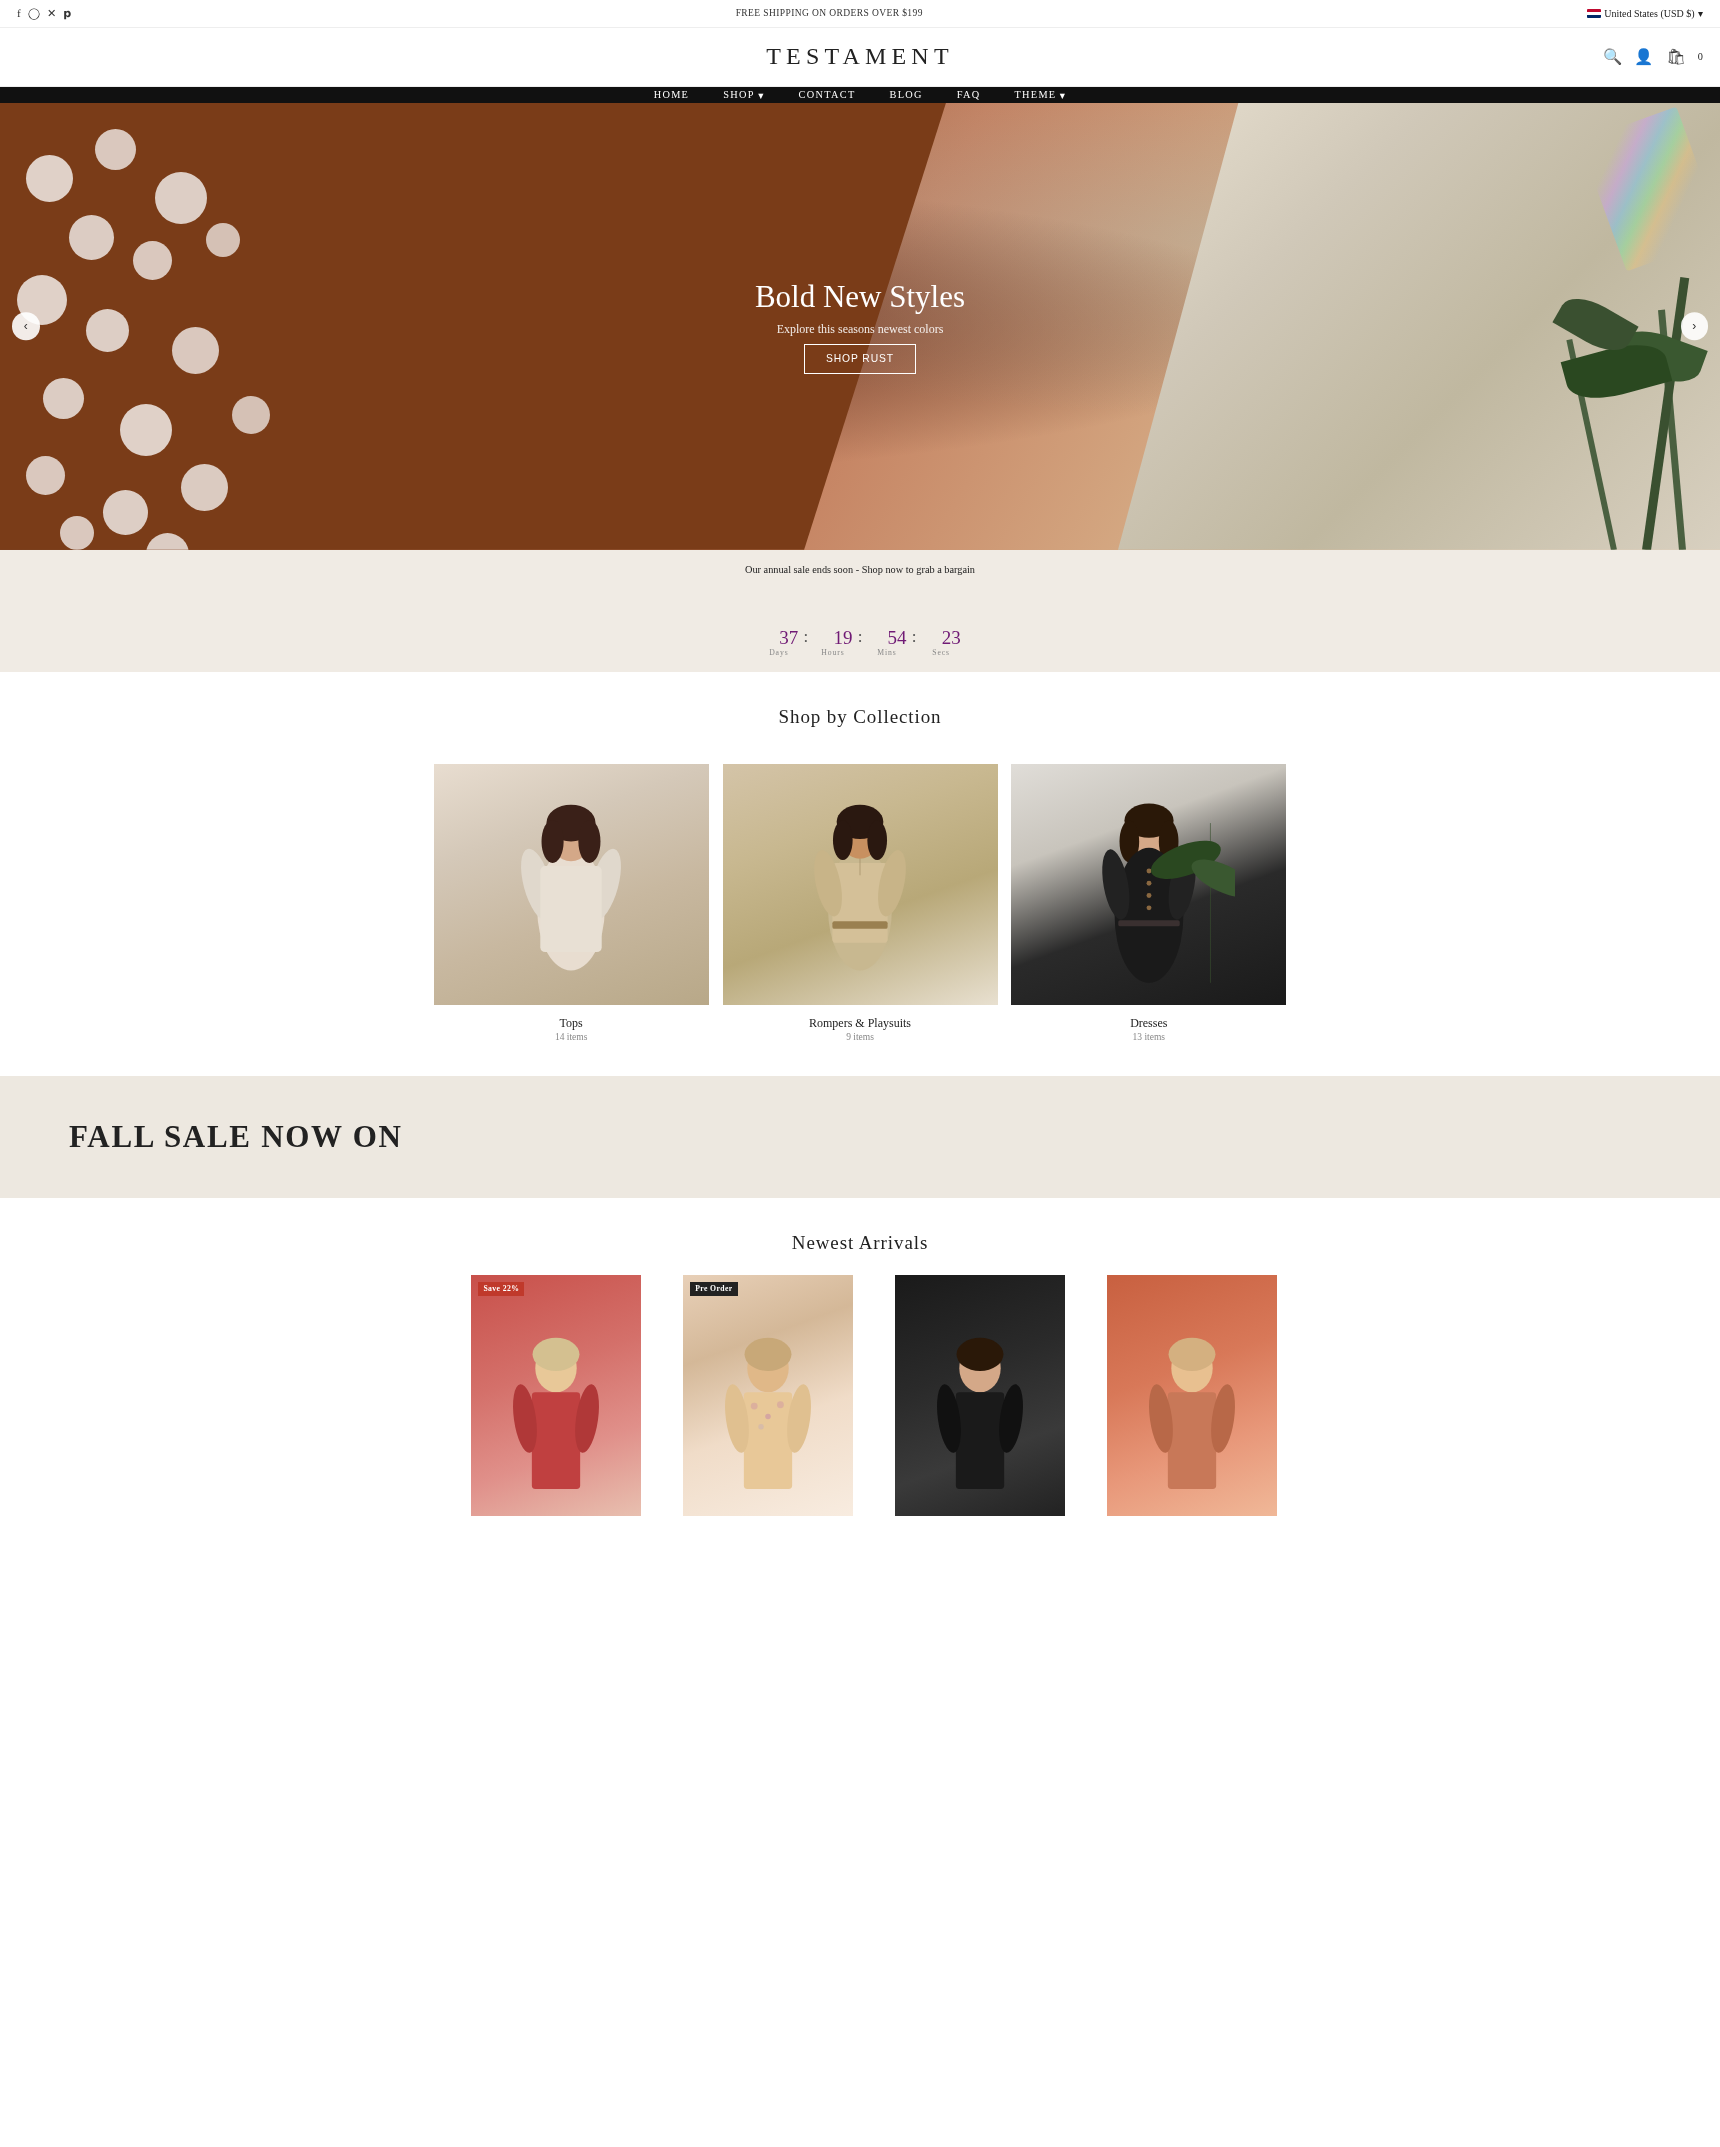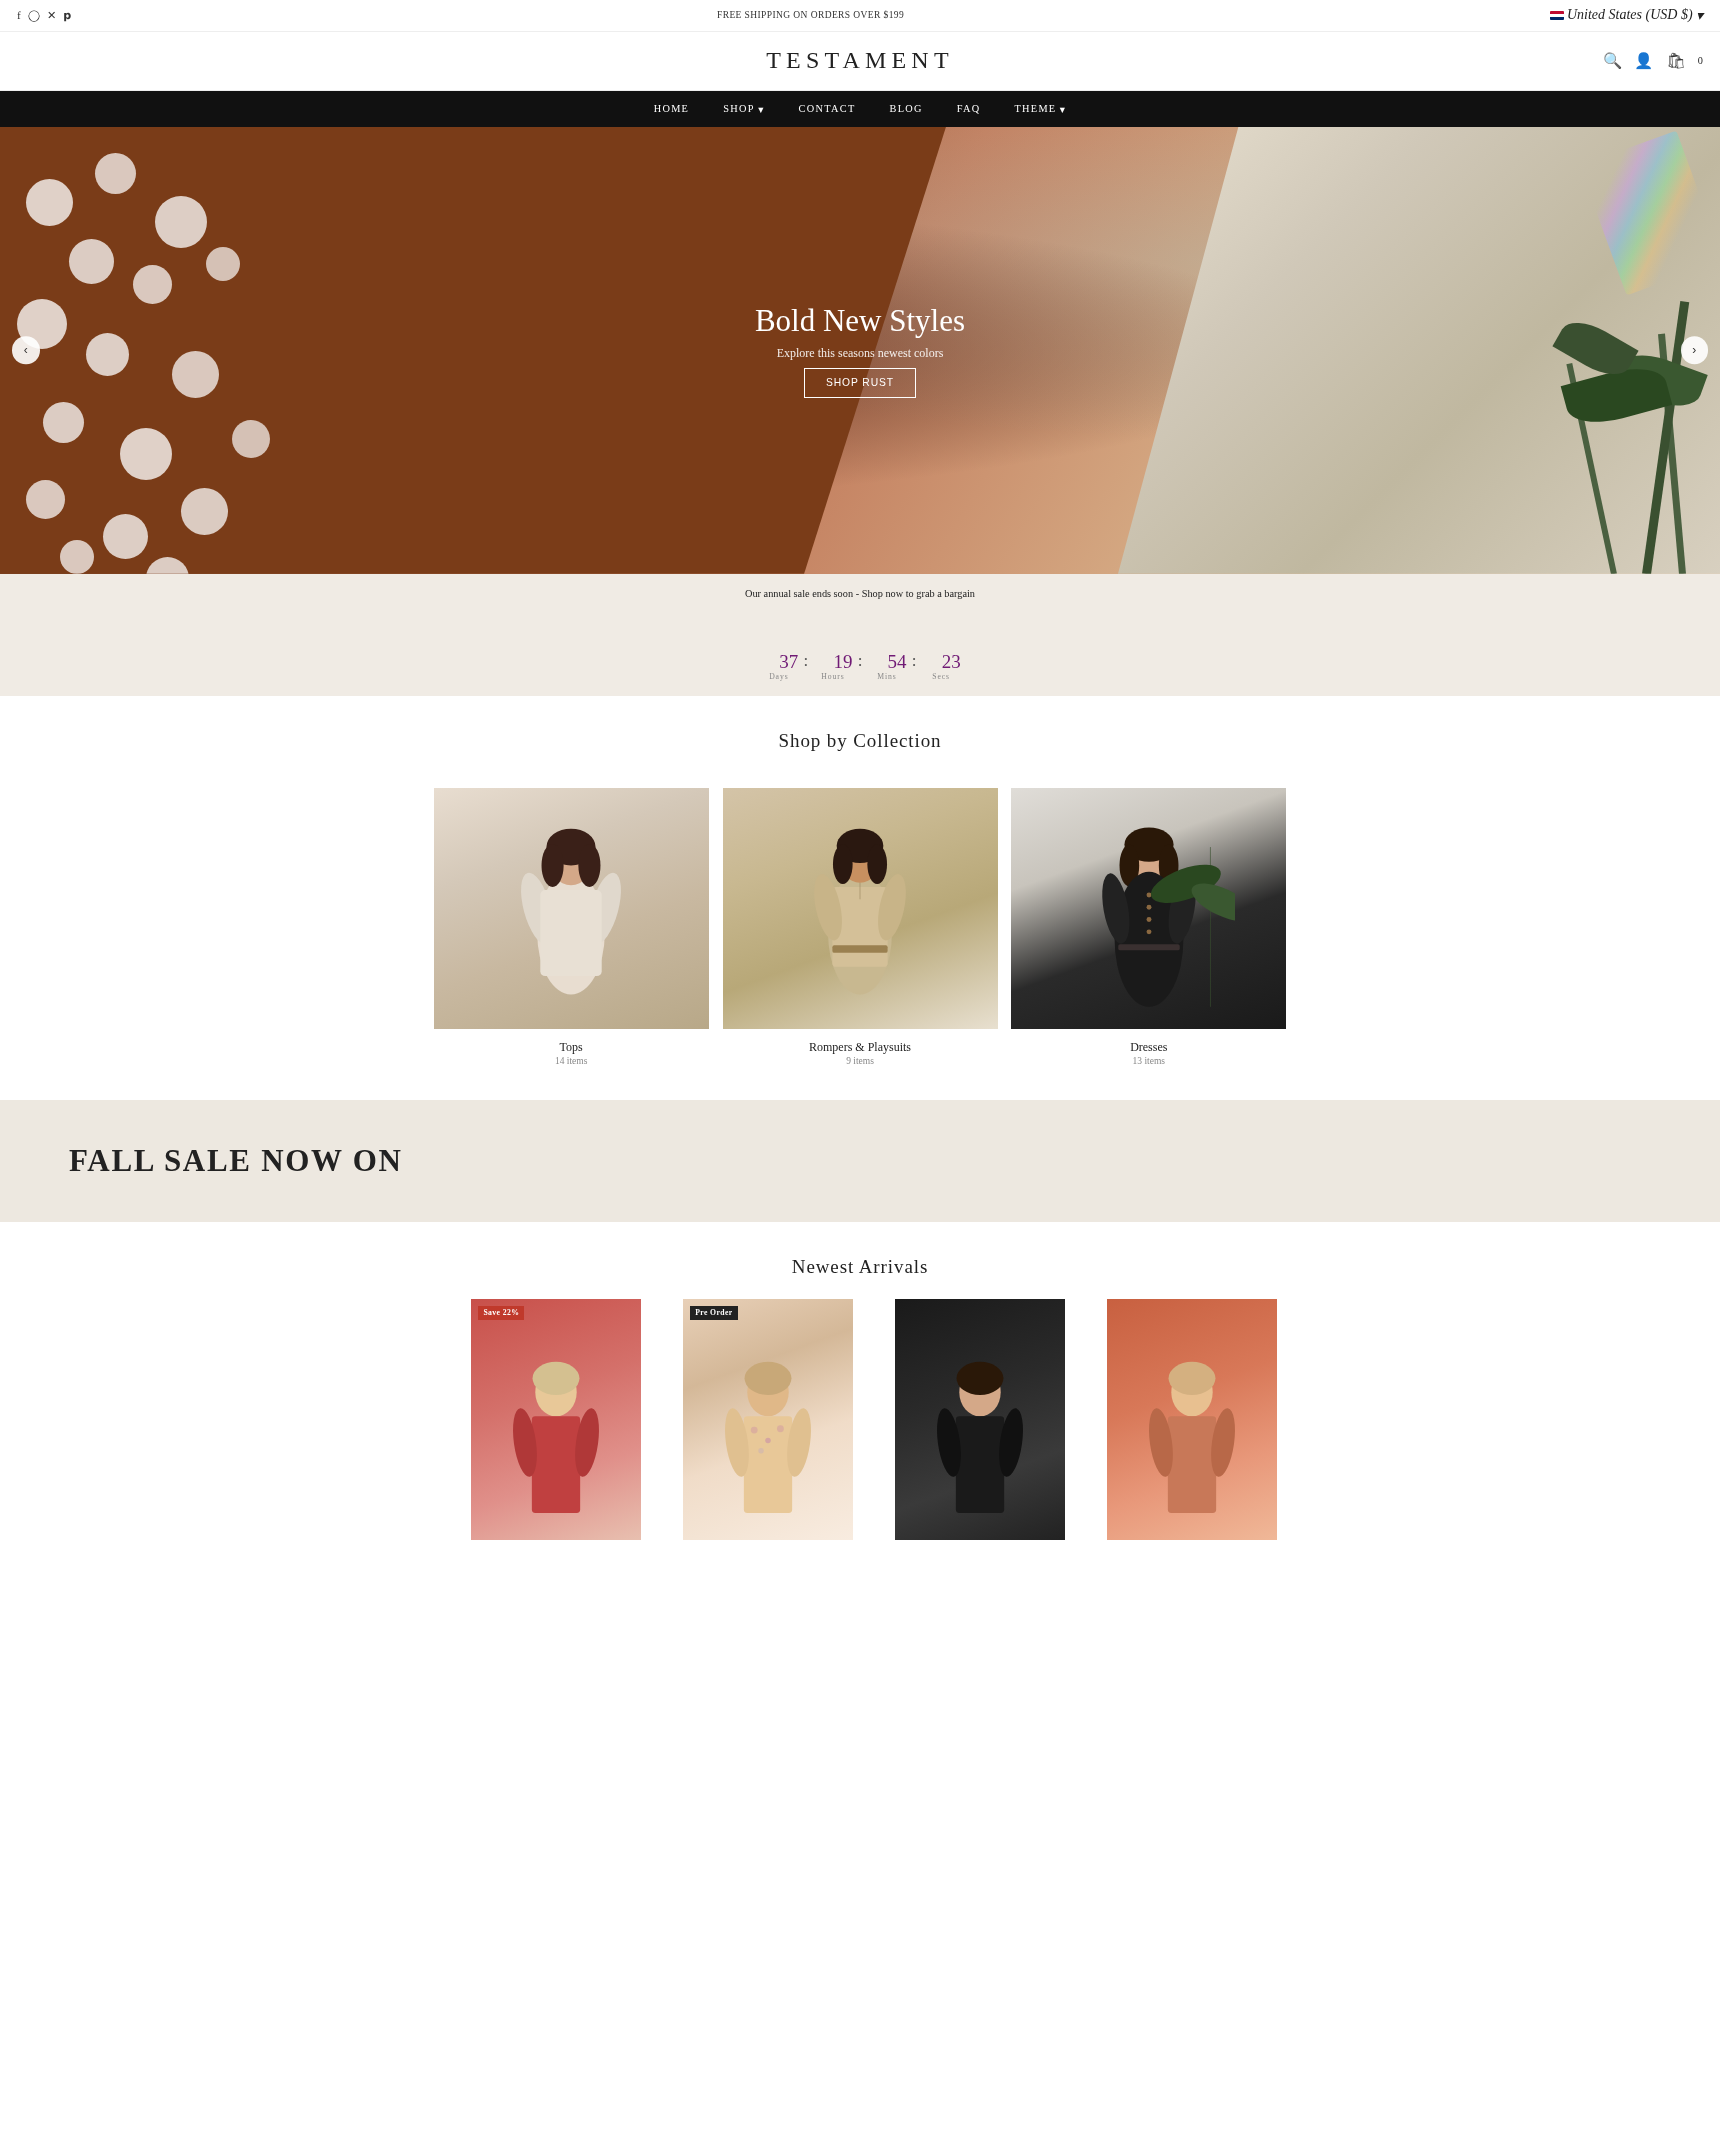--- a/index.html
+++ b/index.html
@@ -10,21 +10,21 @@
       display: flex;
       align-items: center;
       justify-content: space-between;
       padding: 6.9px 17px;
       border-bottom: 0.9px solid #eee;
       font-size: 9.5px;
     }
     .social-icons { display: flex; gap: 6.9px; align-items: center; }
     .social-icon { font-size: 11.2px; cursor: pointer; color: #333; }
     .shipping-text { font-size: 9.5px; letter-spacing: 0.4px; color: #333; }
-    .locale-selector { display: flex; align-items: center; gap: 3.4px; font-size: 14px; cursor: pointer; font-style: italic; }
+    .locale-selector { display: flex; align-items: center; gap: 3.4px; font-size: 10px; cursor: pointer; }
     .flag { width: 13.8px; height: 9.5px; background: linear-gradient(180deg, #bf0a30 33%, #fff 33%, #fff 66%, #002868 66%); border-radius: 0.9px; display: inline-block; }
 
     
     .header {
       display: flex;
       align-items: center;
       justify-content: center;
       padding: 15.5px 17px;
       position: relative;
       border-bottom: 0.9px solid #eee;
@@ -46,21 +46,21 @@
     }
     .header-icon { font-size: 15.5px; cursor: pointer; color: #333; }
 
     
     nav {
       background: #111;
       display: flex;
       justify-content: center;
       align-items: center;
       gap: 34px;
-      padding: 12px 0;
+      padding: 2px 0;
     }
     .nav-item {
       color: #fff;
       font-size: 10.3px;
       letter-spacing: 1.3px;
       text-transform: uppercase;
       cursor: pointer;
       display: flex;
       align-items: center;
       gap: 3.4px;

